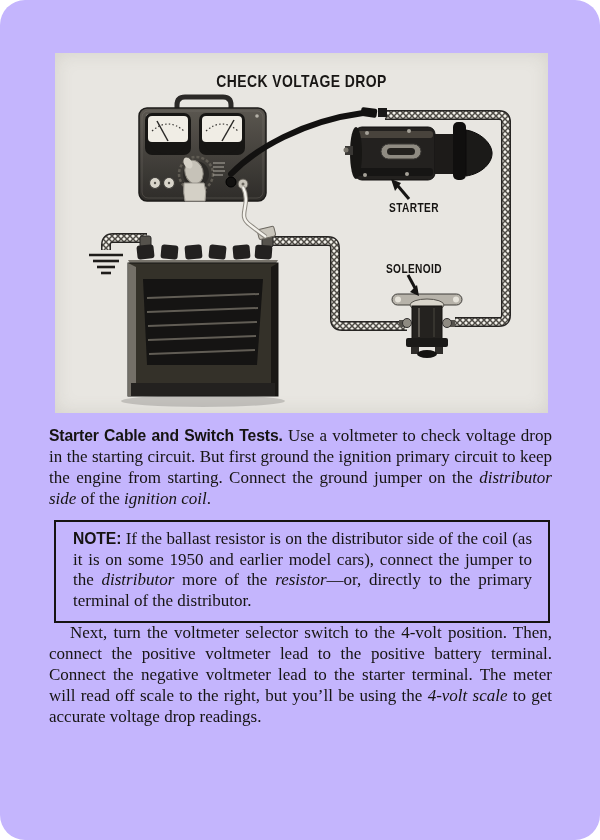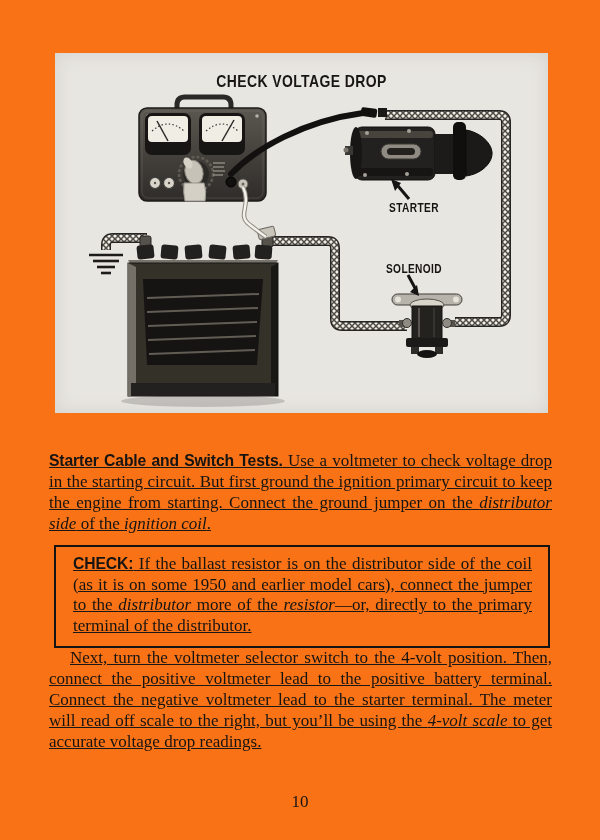--- a/index.html
+++ b/index.html
@@ -1,19 +1,20 @@
 <!DOCTYPE html>
 <html><head>
 <meta charset="utf-8">
 <style>
   html,body { margin:0; padding:0; background:#ffffff; }
   .page {
     position:relative; width:600px; height:840px; overflow:hidden;
-    background:#f97316; color:#1a1816;
+    background:#c4b5fd; color:#1a1816;
     font-family:"Liberation Serif", serif;
+    border-radius:25px;
   }
   
   .photo {
     position:absolute; left:55px; top:53px; width:493px; height:360px;
     background:#e8e6e1;
     box-shadow: inset 0 0 18px rgba(120,115,105,.18);
   }
   .photo svg { position:absolute; left:0; top:0; }
   .fig-title {
     position:absolute; left:0; top:19px; width:100%; text-align:center;
@@ -23,21 +24,21 @@
   }
   .fig-tag {
     position:absolute; width:100px; text-align:center;
     font-family:"Liberation Sans", sans-serif; font-weight:700;
     font-size:13px; letter-spacing:.5px; color:#161412;
     transform:scaleX(.78); transform-origin:50% 50%;
   }
   .tag-starter  { left:309px; top:147px; }
   .tag-solenoid { left:309px; top:208px; }
   
-  .text-col { position:absolute; left:49px; top:451px; width:503px;text-decoration:underline; }
+  .text-col { position:absolute; left:49px; top:426px; width:503px; }
   p.body {
     margin:0; text-align:justify;
     font-size:17px; line-height:20.9px; color:#161412;
   }
   .seg-lead {
     font-family:"Liberation Sans", sans-serif; font-weight:700;
     font-size:15.7px; letter-spacing:-.1px;
   }
   .seg-i { font-style:italic; }
   .note-box {
@@ -225,20 +226,19 @@
 
     <div class="fig-title">CHECK VOLTAGE DROP</div>
     <div class="fig-tag tag-starter">STARTER</div>
     <div class="fig-tag tag-solenoid">SOLENOID</div>
   </div>
 
   <div class="text-col">
     <p class="body"><span class="seg-lead">Starter Cable and Switch Tests.</span><span> Use a voltmeter to check voltage drop in the starting circuit. But first ground the ignition primary circuit to keep the engine from starting. Connect the ground jumper on the </span><span class="seg-i">distributor side</span><span> of the </span><span class="seg-i">ignition coil</span><span>.</span></p>
 
     <div class="note-box">
-      <p class="body"><span class="seg-lead">CHECK:</span><span> If the ballast resistor is on the distributor side of the coil (as it is on some 1950 and earlier model cars), connect the jumper to the </span><span class="seg-i">distributor</span><span> more of the </span><span class="seg-i">resistor</span><span>—or, directly to the primary terminal of the distributor.</span></p>
+      <p class="body"><span class="seg-lead">NOTE:</span><span> If the ballast resistor is on the distributor side of the coil (as it is on some 1950 and earlier model cars), connect the jumper to the </span><span class="seg-i">distributor</span><span> more of the </span><span class="seg-i">resistor</span><span>—or, directly to the primary terminal of the distributor.</span></p>
     </div>
 
     <p class="body indent p2"><span>Next, turn the voltmeter selector switch to the 4-volt position. Then, connect the positive voltmeter lead to the positive battery terminal. Connect the negative voltmeter lead to the starter terminal. The meter will read off scale to the right, but you’ll be using the </span><span class="seg-i">4-volt scale</span><span> to get accurate voltage drop readings.</span></p>
   </div>
 
-  <div class="page-number">10</div>
 </div>
 
 </body></html>

